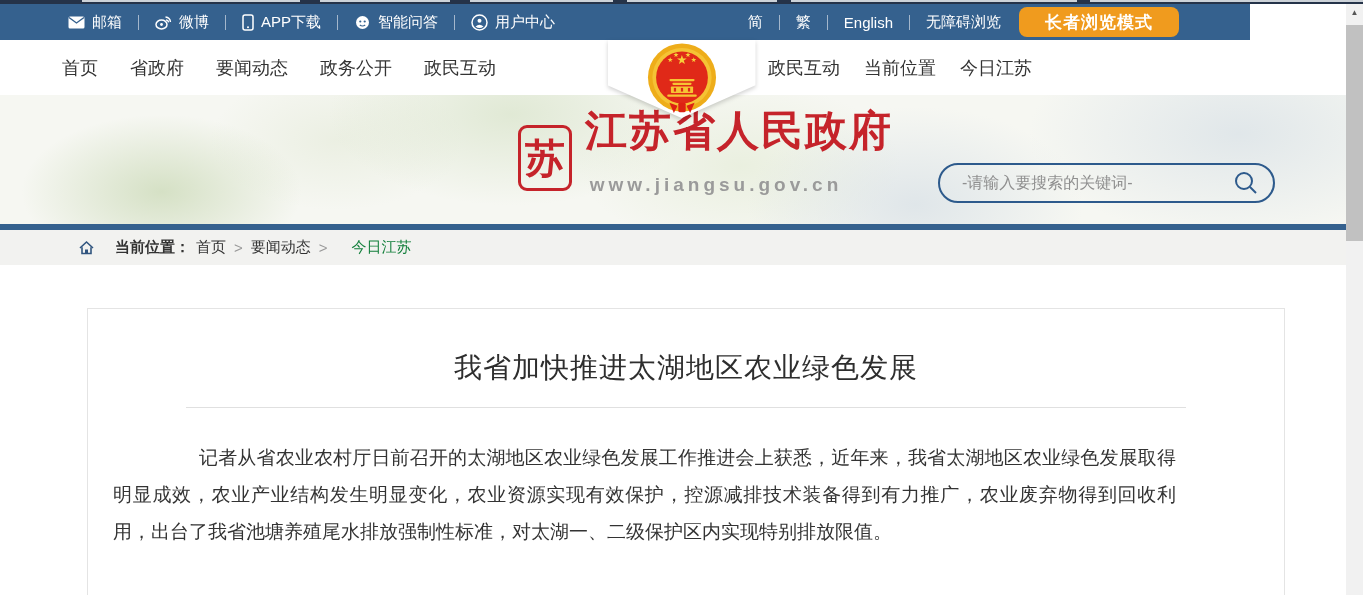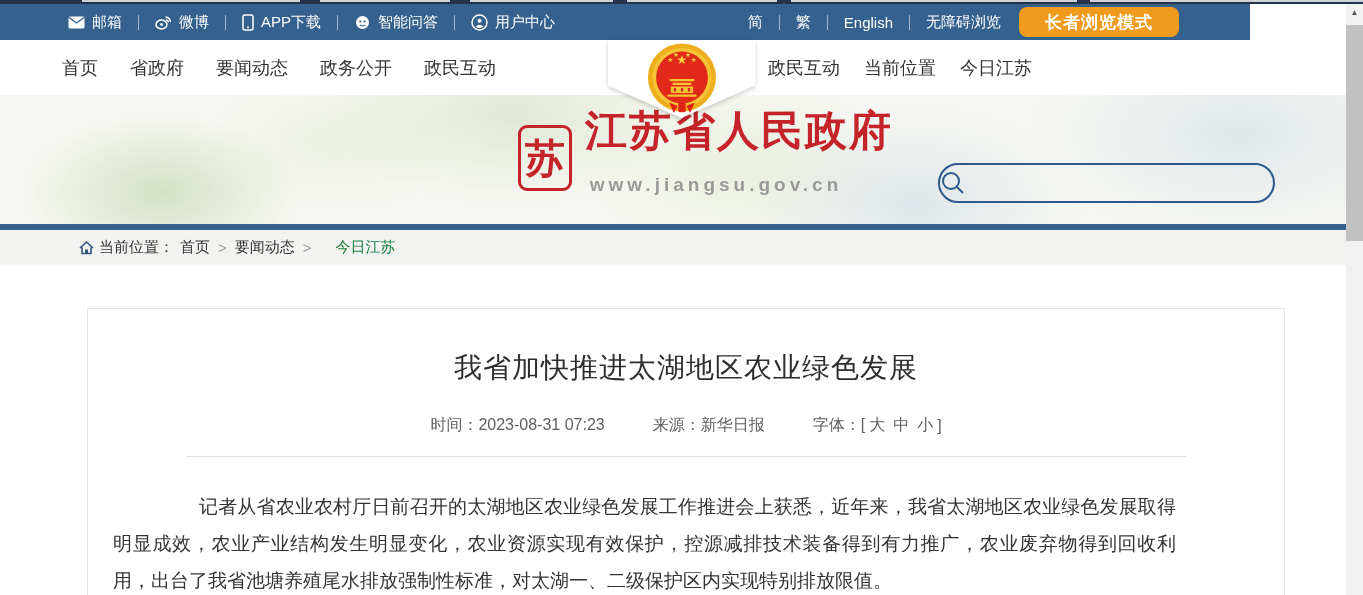--- a/index.html
+++ b/index.html
@@ -53,21 +53,21 @@
           border-radius:22px;display:flex;align-items:center;box-sizing:border-box;background:transparent;}
   .search input{flex:1;border:none;outline:none;background:transparent;margin-left:20px;
                 font-size:16px;color:#555;font-family:inherit;}
   .search input::placeholder{color:#8f8f8f;}
   .search-btn{background:none;border:none;padding:0 14px 0 0;cursor:pointer;display:flex;align-items:center;}
   
   .bluebar{position:absolute;left:0;top:224px;width:1346px;height:6px;background:#35618e;}
   .crumb{position:absolute;left:0;top:230px;width:1346px;height:35px;background:#f2f2f0;
          display:flex;align-items:center;font-size:15px;color:#333;}
   .crumb-icon{margin-left:78px;display:flex;align-items:center;}
-  .crumb-label{margin-left:4px;}
+  .crumb-label{margin-left:20px;font-weight:bold;}
   .crumb-link{color:#333;cursor:pointer;margin:0 6px;}
   .crumb-sep{color:#999;margin:0 2px;}
   .crumb-cur{color:#15803d;margin-left:22px;}
   
   .main{position:absolute;left:12px;top:265px;width:1363px;height:330px;background:#fff;}
   .artbox{position:absolute;left:75px;top:43px;width:1198px;height:300px;
           border:1px solid #e4e4e4;background:#fff;box-sizing:border-box;}
   .art-title{margin-top:40px;text-align:center;font-size:28px;color:#2e2e2e;letter-spacing:1px;}
   .art-meta{margin-top:28px;display:flex;justify-content:center;gap:48px;font-size:16px;color:#5f5f5f;}
   .meta-fonts{display:flex;align-items:center;}
@@ -202,20 +202,21 @@
 
   <div class="banner">
     <div class="seal">
       <span>苏</span>
     </div>
     <div class="brand">
       <div class="brand-name">江苏省人民政府</div>
       <div class="brand-url">www.jiangsu.gov.cn</div>
     </div>
     <div class="search">
+      <input type="text" placeholder="-请输入要搜索的关键词-" style="">
       <button class="search-btn">
         <span>
           <svg width="26" height="26" viewBox="0 0 26 26">
               <circle cx="11" cy="11" r="8" fill="none" stroke="#2d5a8c" stroke-width="2"></circle>
               <line x1="17" y1="17" x2="23" y2="23" stroke="#2d5a8c" stroke-width="2"></line>
             </svg>
         </span>
       </button>
     </div>
   </div>
@@ -234,31 +235,20 @@
     <span class="crumb-link">首页</span>
     <span class="crumb-sep">&gt;</span>
     <span class="crumb-link">要闻动态</span>
     <span class="crumb-sep">&gt;</span>
     <span class="crumb-cur">今日江苏</span>
   </div>
 
   <div class="main">
     <div class="artbox">
       <h1 class="art-title" style="font-weight:normal;margin-bottom:0;">我省加快推进太湖地区农业绿色发展</h1>
-      <div class="art-meta">
-        <span>时间：2023-08-31 07:23</span>
-        <span>来源：新华日报</span>
-        <span class="meta-fonts">
-          <span>字体：[</span>
-          <span class="font-ctl">大</span>
-          <span class="font-ctl">中</span>
-          <span class="font-ctl">小</span>
-          <span>]</span>
-        </span>
-      </div>
       <div class="divider"></div>
       <p class="art-body">记者从省农业农村厅日前召开的太湖地区农业绿色发展工作推进会上获悉，近年来，我省太湖地区农业绿色发展取得明显成效，农业产业结构发生明显变化，农业资源实现有效保护，控源减排技术装备得到有力推广，农业废弃物得到回收利用，出台了我省池塘养殖尾水排放强制性标准，对太湖一、二级保护区内实现特别排放限值。</p>
     </div>
   </div>
 
   <div class="scrollbar">
     <button class="sb-btn">▲</button>
     <div class="sb-thumb"></div>
   </div>
 

